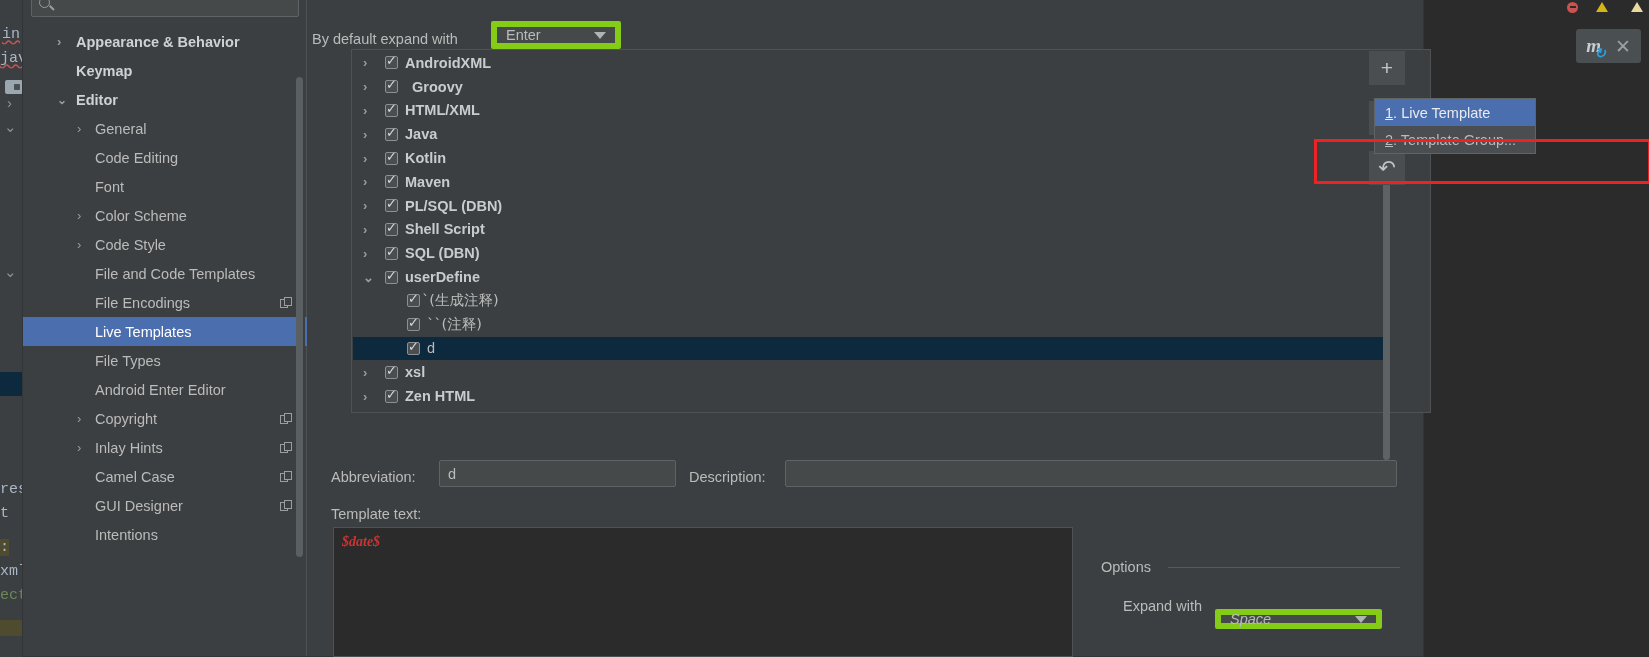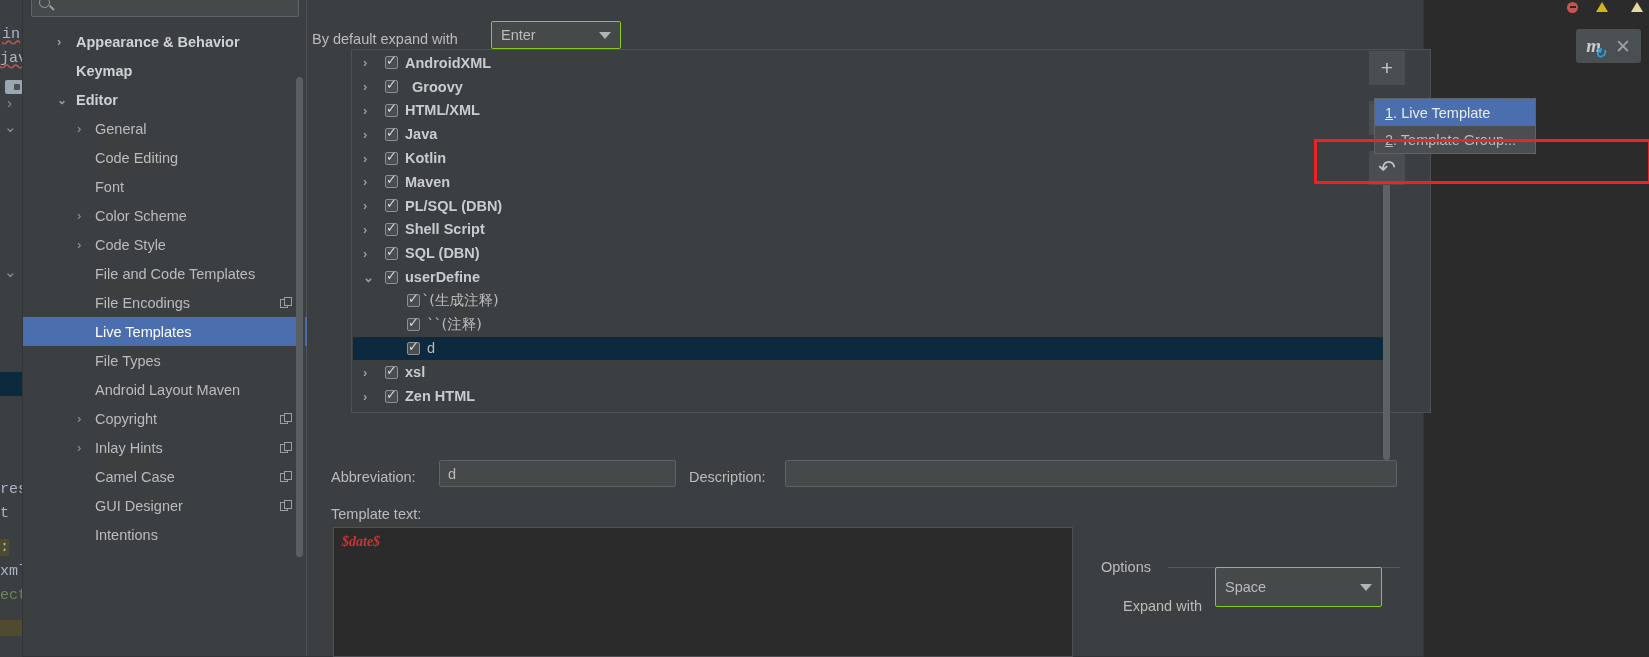--- a/index.html
+++ b/index.html
@@ -71,21 +71,21 @@
   .copyico i:nth-child(2){ left:4px; top:0px; width:8px; height:9px; background:#3c3f41; }
 
   .sb-track { position:absolute; right:1px; top:46px; width:9px; height:545px; background:#3c3f41; }
   .sb-thumb { position:absolute; right:2px; top:50px; width:7px; height:480px;
               background:#5a5f61; border-radius:4px; }
 
   
   .dlg-right { position:absolute; left:285px; top:0; right:0; bottom:0; background:#3c3f41; }
   .lbl { color:#bbbbbb; font-size:14.5px; white-space:nowrap; }
 
-  .combo { background:#45494a; border:1px solid #84cc16; border-radius:2px;
+  .combo { background:#45494a; border:6px solid #84cc16; border-radius:2px;
            color:#bbbbbb; font-size:14.5px; display:flex; align-items:center;
            padding-left:9px; position:relative; }
   .combo .arrow { position:absolute; right:9px; top:50%; margin-top:-3px;
                   width:0; height:0; border-left:6px solid transparent;
                   border-right:6px solid transparent; border-top:7px solid #b0b4b6; }
 
   .tmpl-panel { position:absolute; left:328px; top:68px; width:1080px; height:364px;
                 background:#3c3f41; border:1px solid #4e5254; }
   .tlist { position:absolute; left:1px; top:1px; right:40px; bottom:1px; overflow:hidden; }
   .trow { position:relative; height:23.8px; display:flex; align-items:center;
@@ -225,21 +225,21 @@
               <i></i>
             </span>
           </div>
           <div class="tnode sel">
             <span style="margin-left: 72px;">Live Templates</span>
           </div>
           <div class="tnode">
             <span style="margin-left: 72px;">File Types</span>
           </div>
           <div class="tnode">
-            <span style="margin-left: 72px;">Android Layout Maven</span>
+            <span style="margin-left: 72px;">Android Enter Editor</span>
           </div>
           <div class="tnode">
             <span class="tw" style="left: 54px;">›</span>
             <span style="margin-left: 72px;">Copyright</span>
             <span class="copyico" style="top: 9px;">
               <i></i>
               <i></i>
             </span>
           </div>
           <div class="tnode">
@@ -396,21 +396,21 @@
       <span></span>
     </div>
 
     <span class="lbl" style="position:absolute; left:308px; top:525px;">Template text:</span>
 
 
     <span class="lbl" style="position:absolute; left:1078px; top:578px;">Options</span>
     <div class="group-line" style="left:1145px; top:586px; width:232px;"></div>
 
     <span class="lbl" style="position:absolute; left:1100px; top:617px;">Expand with</span>
-    <div class="combo" style="position:absolute; left:1192px; top:586px; width:167px; height:40px;">
+    <div class="combo" style="position:absolute; left:1192px; top:628px; width:167px; height:20px;font-style:italic;">
       <span>Space</span>
       <span class="arrow"></span>
     </div>
   </div>
 
   <div class="codearea">
     <span class="code">$date$</span>
   </div>
 
   <div class="menu" id="add-menu">

